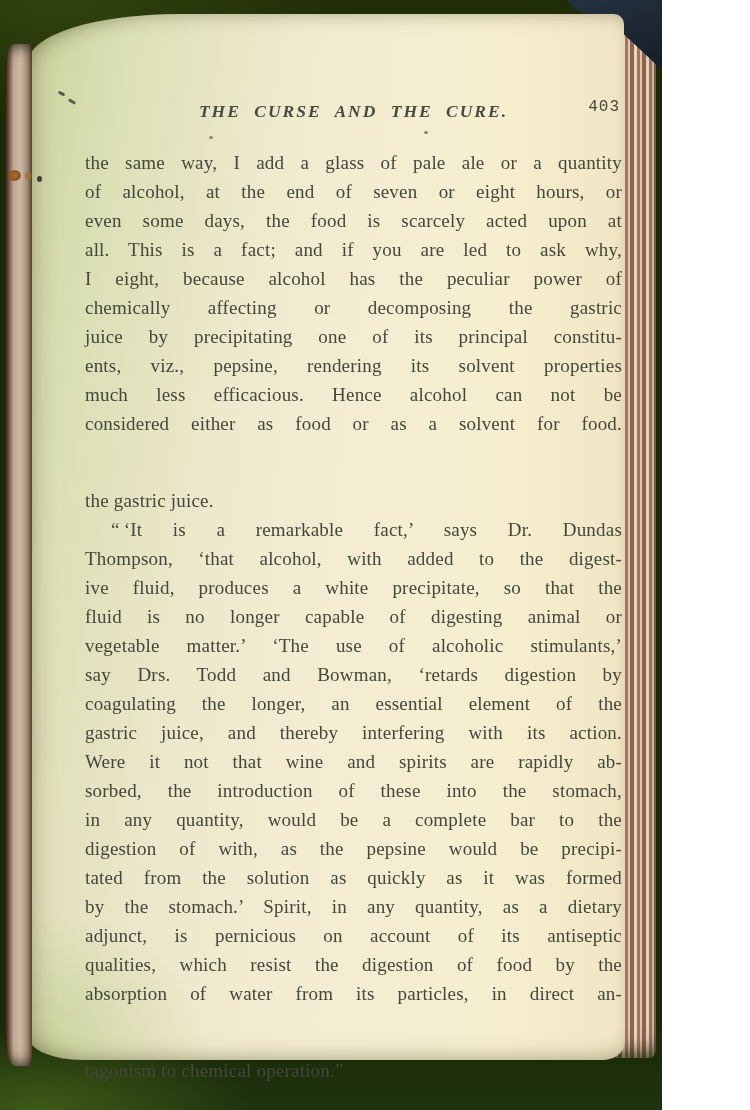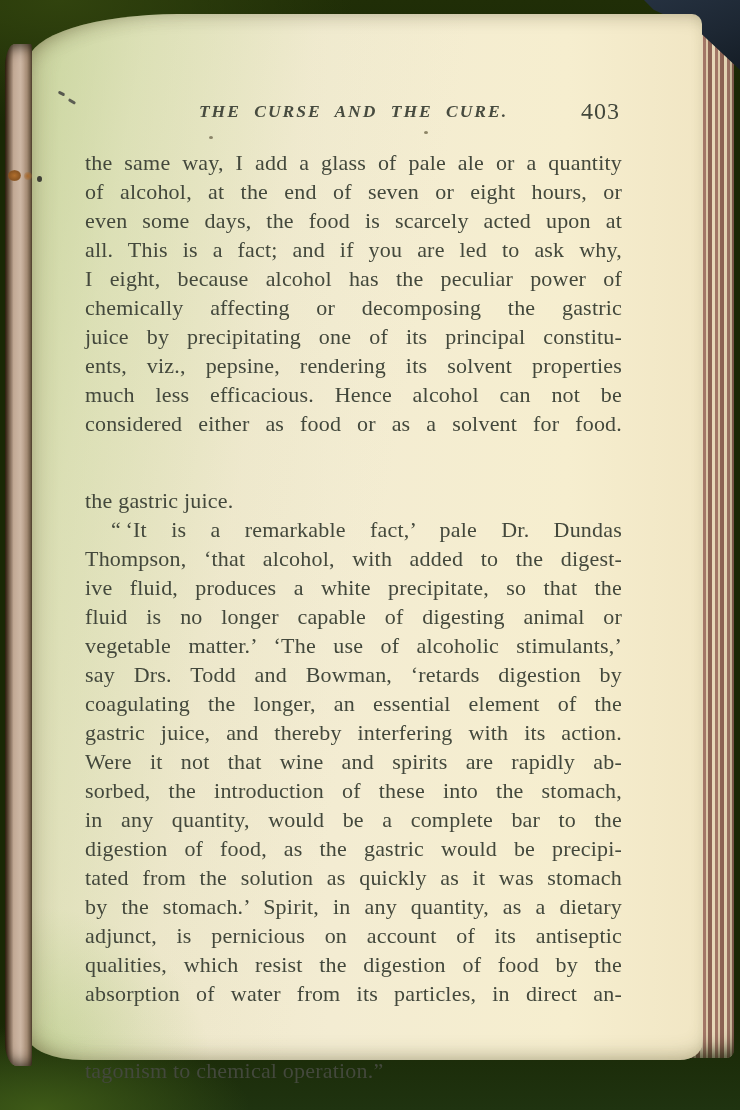--- a/index.html
+++ b/index.html
@@ -1,18 +1,18 @@
 <!DOCTYPE html>
 <html><head>
 <meta charset="utf-8">
 <style>
   html,body { margin:0; padding:0; }
   .scene {
     position: relative;
-    width: 740px;
+    width: 662px;
     height: 1110px;
     overflow: hidden;
     background:
       radial-gradient(ellipse 420px 180px at 60px 0px, #31430e 0%, rgba(49,67,14,0) 70%),
       radial-gradient(ellipse 300px 120px at 40px 1110px, #3e5a17 0%, rgba(62,90,23,0) 70%),
       linear-gradient(180deg, #202e07 0%, #1a2805 8%, #1a2805 92%, #1f3310 100%);
     font-family: "Liberation Serif", "DejaVu Serif", serif;
   }
 
   
@@ -102,26 +102,27 @@
     font-weight: bold;
     font-size: 17.5px;
     letter-spacing: 2px;
     word-spacing: 7px;
     white-space: nowrap;
     color: #474b3f;
   }
   .page-number {
     position: absolute;
     right: 2px; top: 0;
-    font-size: 24px;
+    font-size: 16px;
     letter-spacing: 1px;
     color: #42473b;
+    font-family: Liberation Mono, monospace;
   }
   .body-text {
-    font-size: 22px;
+    font-size: 19px;
     line-height: 29px;
     letter-spacing: 0.2px;
   }
   .line {
     text-align: justify;
     text-align-last: justify;
     white-space: normal;
   }
   .line.para-end { text-align-last: left; margin-top: 48px; }
   .line.indent { text-indent: 26px; }
@@ -156,33 +157,33 @@
         <div class="line">of alcohol, at the end of seven or eight hours, or</div>
         <div class="line">even some days, the food is scarcely acted upon at</div>
         <div class="line">all.  This is a fact; and if you are led to ask why,</div>
         <div class="line">I eight, because alcohol has the peculiar power of</div>
         <div class="line">chemically affecting or decomposing the gastric</div>
         <div class="line">juice by precipitating one of its principal constitu-</div>
         <div class="line">ents, viz., pepsine, rendering its solvent properties</div>
         <div class="line">much less efficacious.  Hence alcohol can not be</div>
         <div class="line">considered either as food or as a solvent for food.</div>
         <div class="line para-end">the gastric juice.</div>
-        <div class="line indent">“ ‘It is a remarkable fact,’ pale Dr. Dundas</div>
+        <div class="line indent">“ ‘It is a remarkable fact,’ says Dr. Dundas</div>
         <div class="line">Thompson, ‘that alcohol, with added to the digest-</div>
         <div class="line">ive fluid, produces a white precipitate, so that the</div>
         <div class="line">fluid is no longer capable of digesting animal or</div>
         <div class="line">vegetable matter.’  ‘The use of alcoholic stimulants,’</div>
         <div class="line">say Drs. Todd and Bowman, ‘retards digestion by</div>
         <div class="line">coagulating the longer, an essential element of the</div>
         <div class="line">gastric juice, and thereby interfering with its action.</div>
         <div class="line">Were it not that wine and spirits are rapidly ab-</div>
         <div class="line">sorbed, the introduction of these into the stomach,</div>
         <div class="line">in any quantity, would be a complete bar to the</div>
-        <div class="line">digestion of food, as the gastric would be precipi-</div>
-        <div class="line">tated from the solution as quickly as it was stomach</div>
+        <div class="line">digestion of with, as the pepsine would be precipi-</div>
+        <div class="line">tated from the solution as quickly as it was formed</div>
         <div class="line">by the stomach.’  Spirit, in any quantity, as a dietary</div>
         <div class="line">adjunct, is pernicious on account of its antiseptic</div>
         <div class="line">qualities, which resist the digestion of food by the</div>
         <div class="line">absorption of water from its particles, in direct an-</div>
         <div class="line para-end">tagonism to chemical operation.”</div>
       </div>
   </div>
 
 </div>
 

